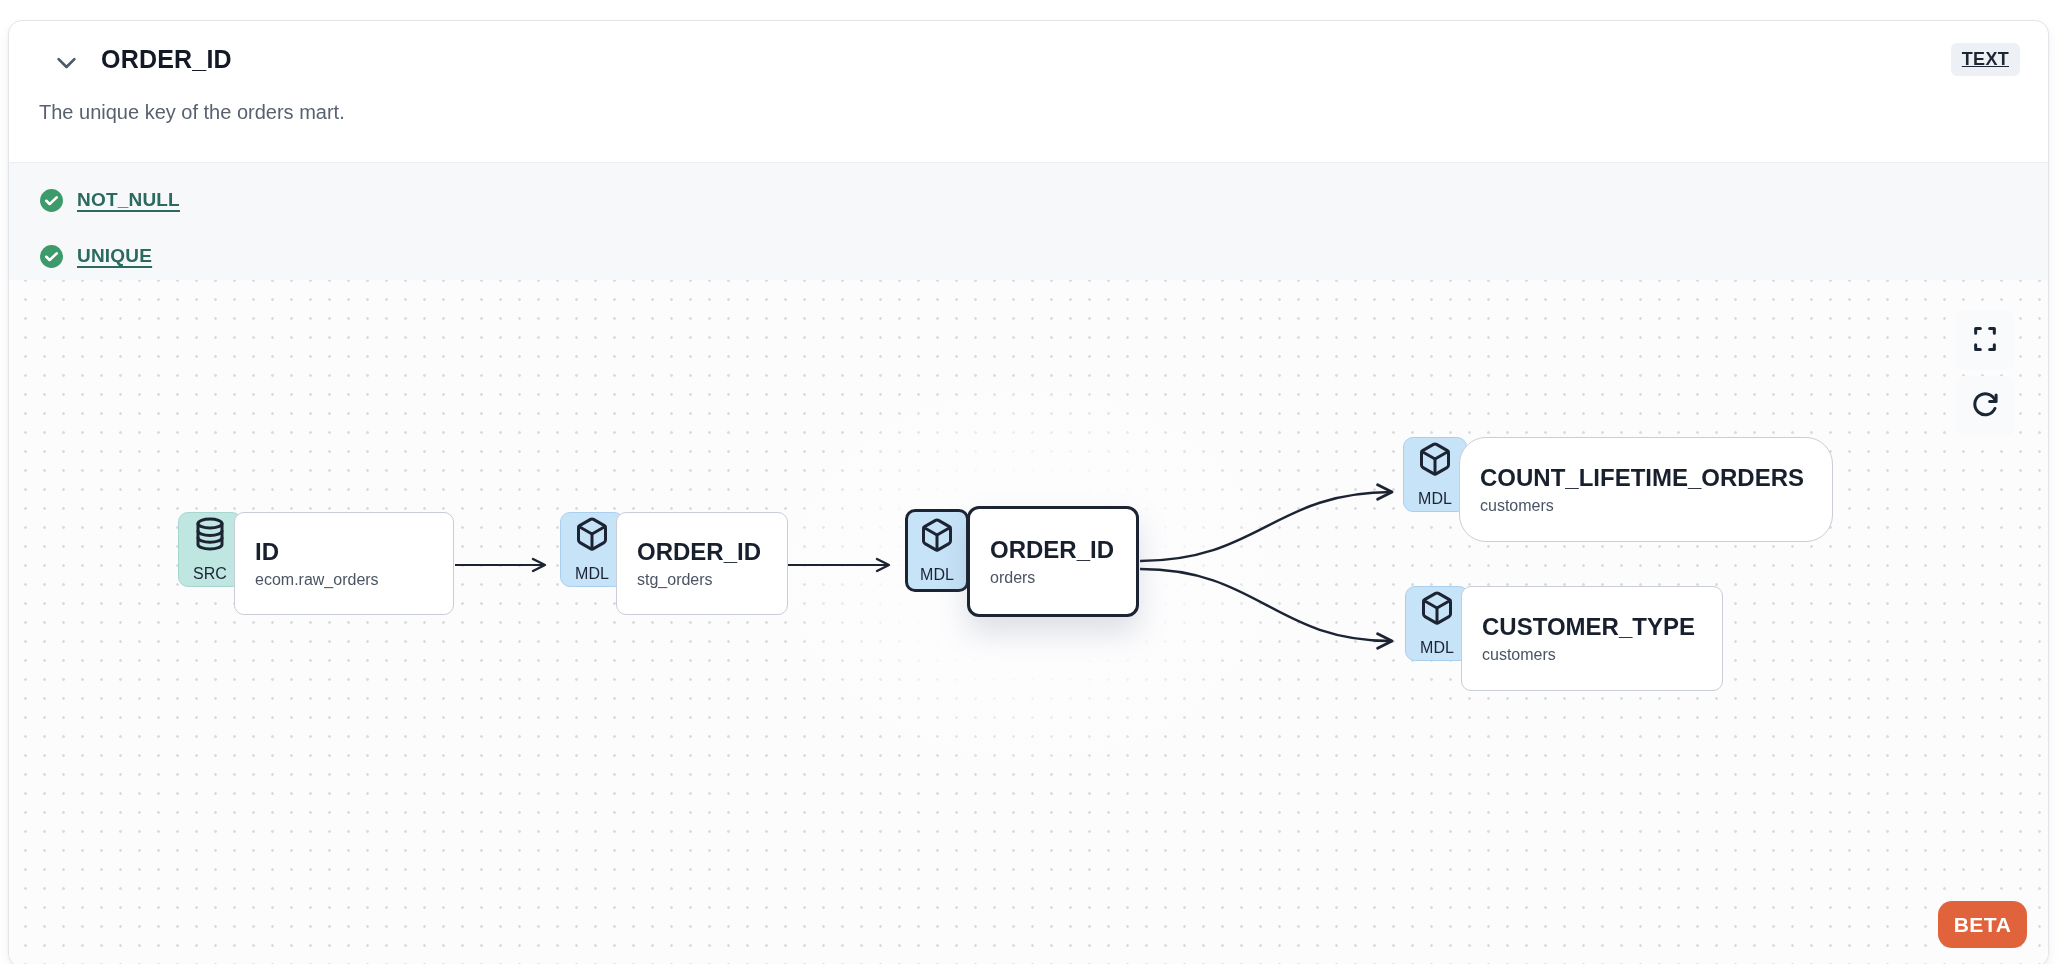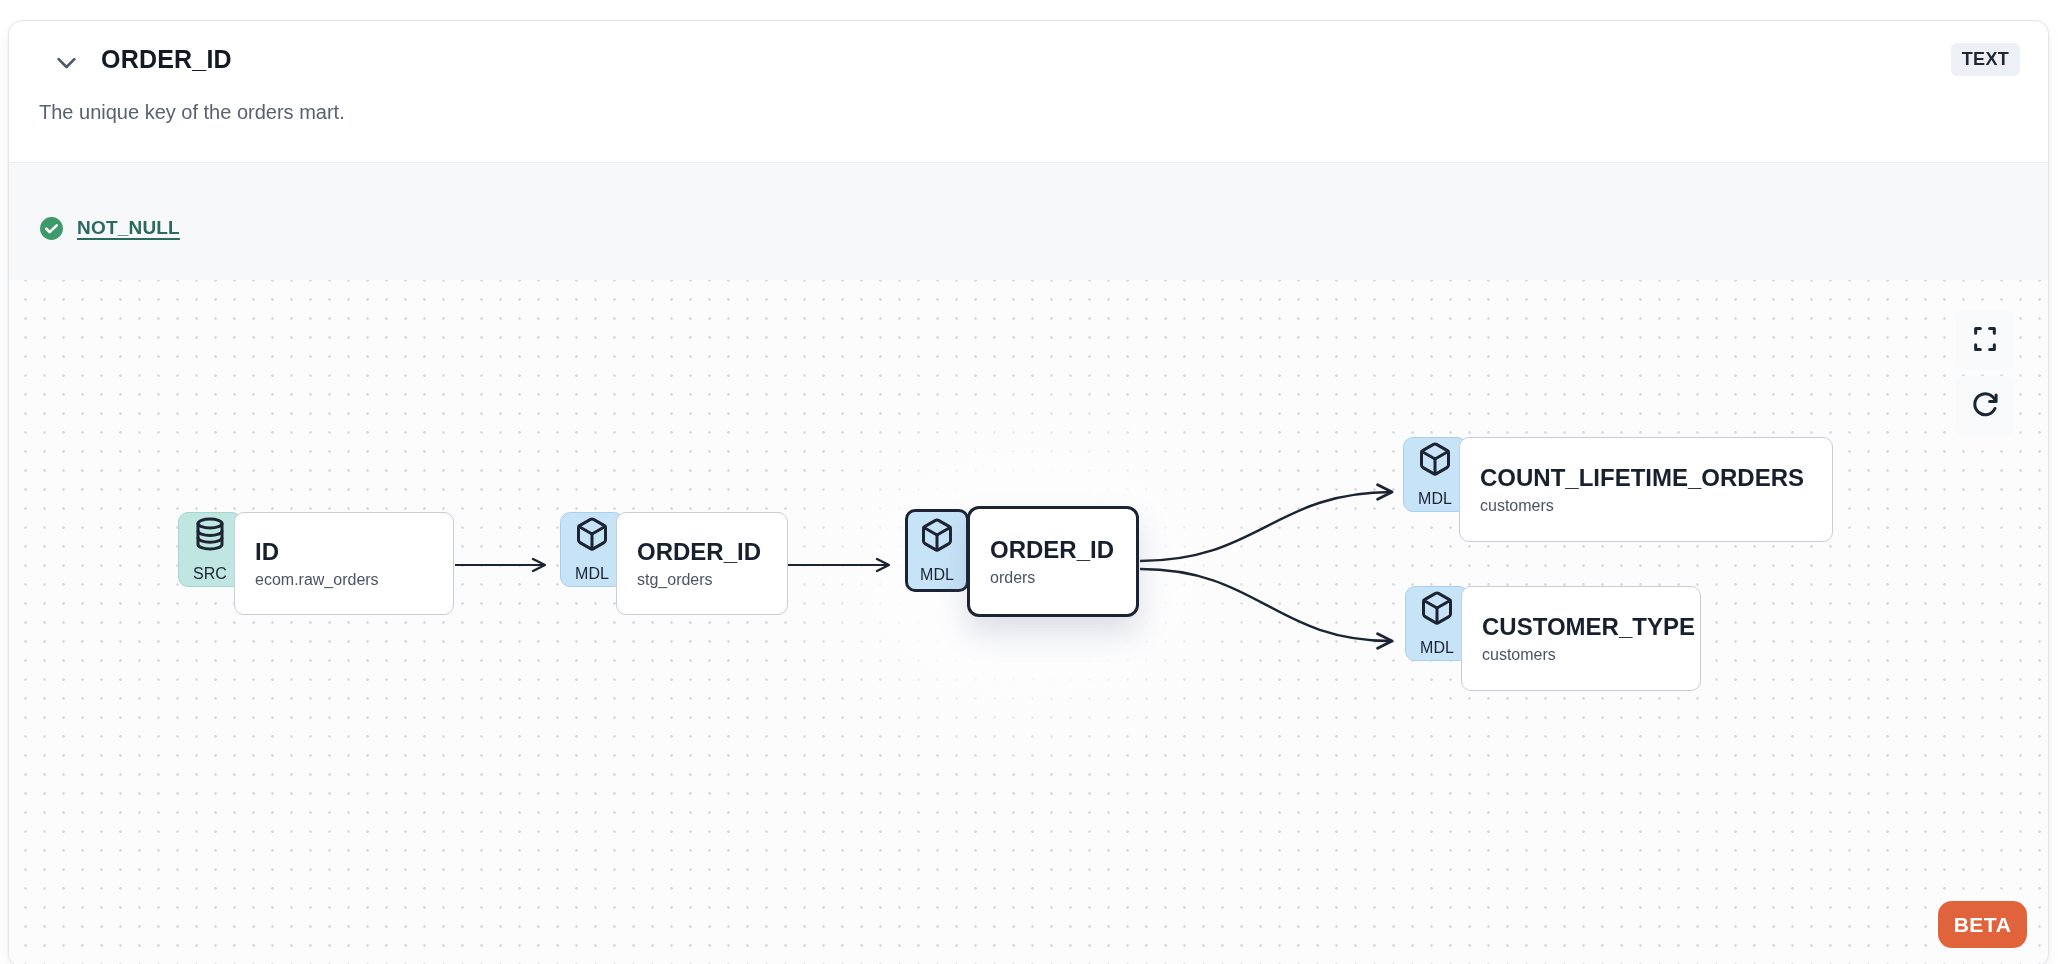--- a/index.html
+++ b/index.html
@@ -11,21 +11,21 @@
     box-shadow:0 1px 3px rgba(16,24,40,.05), 0 6px 14px rgba(16,24,40,.05);margin-top:12px; }
 
   
   .hdr-chevron { position:absolute; left:40px; top:26px; width:34px; height:34px;
     display:flex; align-items:center; justify-content:center; cursor:pointer;
     background:none; border:none; color:#4e5968; }
   .hdr-title { position:absolute; left:92px; top:24px; font-size:25px; font-weight:700;
     color:#131a26; letter-spacing:.2px; }
   .type-badge { position:absolute; right:28px; top:22px; height:33px; padding:0 11px;
     display:flex; align-items:center; background:#edf0f4; border-radius:6px;
-    font-size:18px; font-weight:600; color:#1e2633; letter-spacing:.3px; }
+    font-size:18px; font-weight:600; color:#1e2633; letter-spacing:.3px;text-decoration:underline; }
   .hdr-desc { position:absolute; left:30px; top:80px; font-size:20px; color:#58616f; }
 
   
   .tests { position:absolute; left:0; right:0; top:141px; height:132px;
     background:#f6f8fa; border-top:1px solid #eceef2; border-bottom:1px solid #e9ebef;
     display:flex; flex-direction:column; justify-content:center; gap:31px; padding:0 30px; }
   .test-row { display:flex; align-items:center; gap:13px; }
   .test-check { width:25px; height:25px; flex:0 0 auto; }
   .test-link { font-size:19px; font-weight:600; color:var(--link-teal,#2b6a5f);
     text-decoration:underline; text-underline-offset:4px; text-decoration-thickness:1.5px;
@@ -87,20 +87,29 @@
 
   <div class="tests">
     <div class="test-row">
       <span class="test-check">
         <svg viewBox="0 0 24 24">
             <circle cx="12" cy="12" r="11" fill="#3d9a6a"></circle>
             <path d="M7 12.3l3.2 3.2L17 9" fill="none" stroke="#ffffff" stroke-width="2.6" stroke-linecap="round" stroke-linejoin="round"></path>
           </svg>
       </span>
       <a class="test-link">NOT_NULL</a>
+    </div>
+    <div class="test-row">
+      <span class="test-check">
+        <svg viewBox="0 0 24 24">
+            <circle cx="12" cy="12" r="11" fill="#3d9a6a"></circle>
+            <path d="M7 12.3l3.2 3.2L17 9" fill="none" stroke="#ffffff" stroke-width="2.6" stroke-linecap="round" stroke-linejoin="round"></path>
+          </svg>
+      </span>
+      <a class="test-link">UNIQUE</a>
     </div>
   </div>
 
   <div class="canvas">
     <div class="glow"></div>
 
     <svg class="edges">
       <defs>
         <marker id="arrow" viewBox="0 0 12 12" refX="10" refY="6" markerWidth="9" markerHeight="9" orient="auto">
           <path d="M2 2 L10 6 L2 10" fill="none" stroke="#1c2433" stroke-width="1.6" stroke-linecap="round" stroke-linejoin="round"></path>
@@ -163,36 +172,36 @@
     <div class="node-badge badge-mdl" style="left:1394px; top:157px;">
       <span>
         <svg viewBox="0 0 24 24" width="34" height="34" fill="none" stroke="#1c2433" stroke-width="2" stroke-linecap="round" stroke-linejoin="round">
             <path d="M21 16V8a2 2 0 0 0-1-1.73l-7-4a2 2 0 0 0-2 0l-7 4A2 2 0 0 0 3 8v8a2 2 0 0 0 1 1.73l7 4a2 2 0 0 0 2 0l7-4A2 2 0 0 0 21 16z"></path>
             <polyline points="3.27 6.96 12 12.01 20.73 6.96"></polyline>
             <line x1="12" y1="22.08" x2="12" y2="12"></line>
           </svg>
       </span>
       <span>MDL</span>
     </div>
-    <div class="node-card" style="left:1450px; top:157px; width:374px; height:105px;">
+    <div class="node-card" style="left:1450px; top:157px; width:374px; height:105px;border-radius:27px;">
       <div class="node-title">COUNT_LIFETIME_ORDERS</div>
       <div class="node-sub">customers</div>
     </div>
 
     <div class="node-badge badge-mdl" style="left:1396px; top:306px;">
       <span>
         <svg viewBox="0 0 24 24" width="34" height="34" fill="none" stroke="#1c2433" stroke-width="2" stroke-linecap="round" stroke-linejoin="round">
             <path d="M21 16V8a2 2 0 0 0-1-1.73l-7-4a2 2 0 0 0-2 0l-7 4A2 2 0 0 0 3 8v8a2 2 0 0 0 1 1.73l7 4a2 2 0 0 0 2 0l7-4A2 2 0 0 0 21 16z"></path>
             <polyline points="3.27 6.96 12 12.01 20.73 6.96"></polyline>
             <line x1="12" y1="22.08" x2="12" y2="12"></line>
           </svg>
       </span>
       <span>MDL</span>
     </div>
-    <div class="node-card" style="left:1452px; top:306px; width:240px; height:105px;">
+    <div class="node-card" style="left:1452px; top:306px; width:262px; height:105px;">
       <div class="node-title">CUSTOMER_TYPE</div>
       <div class="node-sub">customers</div>
     </div>
 
     <div class="controls">
       <button class="ctrl-btn">
         <span>
           <svg viewBox="0 0 24 24" width="28" height="28" fill="none" stroke="currentColor" stroke-width="2.6" stroke-linecap="round" stroke-linejoin="round">
               <path d="M8 3H4v4"></path>
               <path d="M16 3h4v4"></path>

